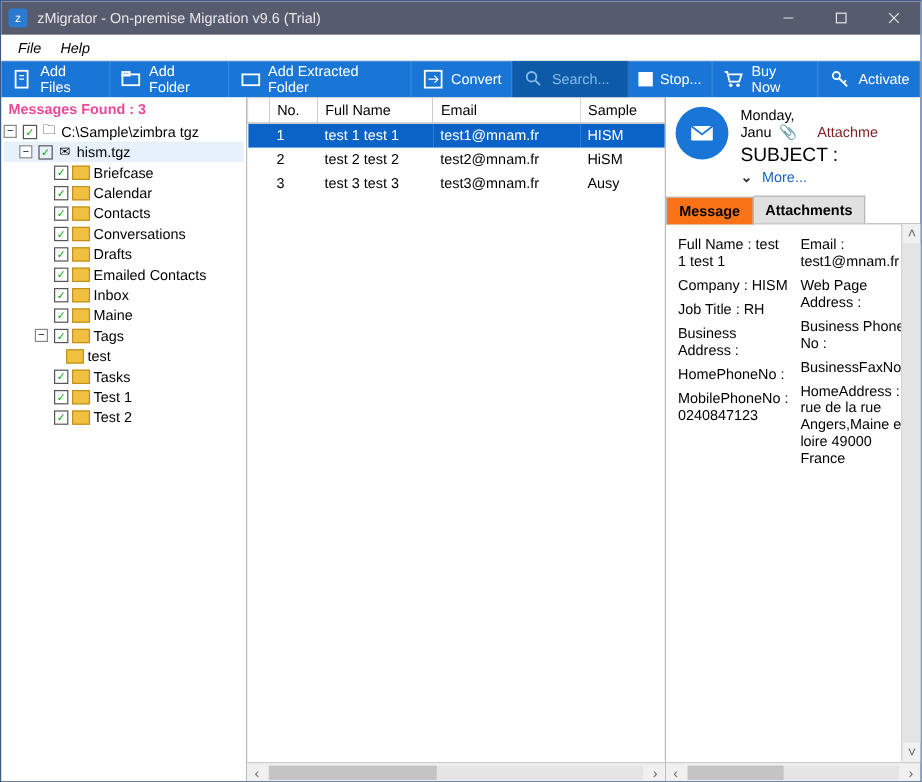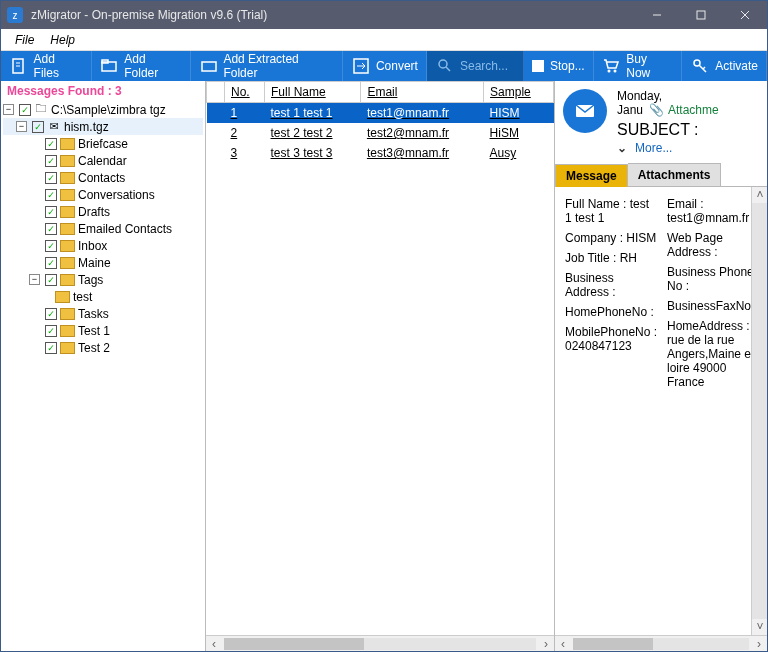--- a/index.html
+++ b/index.html
@@ -36,44 +36,44 @@
 .expander { width:11px; height:11px; border:1px solid #888; display:flex; align-items:center; justify-content:center; font-size:9px; line-height:1; margin-right:2px; background:#fff; }
 .spacer { display:inline-block; width:13px; }
 .cb { width:12px; height:12px; border:1px solid #555; margin:0 3px; display:flex; align-items:center; justify-content:center; font-size:9px; color:#0a0; }
 .fld { width:15px; height:12px; background:#f0c040; border:1px solid #c09020; margin-right:3px; flex-shrink:0; }
 .fic { width:14px; height:14px; margin-right:3px; display:flex; align-items:center; justify-content:center; font-size:11px; }
 .tree-node .label { font-size:12px; }
 .tree-node.sel { background:#e6f1fb; }
 
 
 .center-panel { flex:1; display:flex; flex-direction:column; border-right:1px solid #bbb; min-width:0; }
-.table-wrap { flex:1; overflow:auto;text-decoration:underline; }
+.table-wrap { flex:1; overflow:auto; }
 table.grid { width:100%; border-collapse:collapse; }
 table.grid th { background:#fff; border:1px solid #ccc; text-align:left; padding:3px 6px; font-weight:400; position:sticky; top:0; }
 table.grid td { padding:3px 6px; font-size:12px; }
 table.grid tr.row.sel td { background:#0a64c8; color:#fff; }
 .hscroll { height:16px; background:#f0f0f0; border-top:1px solid #ccc; display:flex; align-items:center; }
 .hscroll .arrow { width:16px; height:16px; display:flex; align-items:center; justify-content:center; color:#666; cursor:pointer; }
 .hscroll .track { flex:1; height:12px; background:#e4e4e4; margin:0 2px; position:relative; }
 .hscroll .thumb { position:absolute; left:0; top:0; width:140px; height:12px; background:#c4c4c4; }
 
 
 .right-panel { width:212px; display:flex; flex-direction:column; }
 .preview-head { padding:8px 8px 4px 8px; display:flex; }
 .mail-circle { width:44px; height:44px; border-radius:50%; background:#1976d6; display:flex; align-items:center; justify-content:center; flex-shrink:0; color:#fff; }
 .head-text { flex:1; padding-left:10px; font-size:12px; }
 .head-text .date { font-size:12px; }
-.head-text .attach-link { color:#15803d; }
+.head-text .attach-link { color:#7f1d1d;margin-left:13px; }
 .head-text .subject-line { margin-top:4px; font-size:16px; }
 .head-text .more { color:#1566c0; margin-top:2px; display:flex; align-items:center; gap:8px; }
 .head-text .more .chev { color:#333; font-weight:bold; }
 
 .tabs { display:flex; border-bottom:1px solid #b8b8b8; margin-top:4px; }
 .tab { padding:4px 10px; font-weight:600; background:#e0e0e0; border:1px solid #b8b8b8; border-bottom:none; cursor:pointer; font-size:12px; }
-.tab.active { background:#eab308; position:relative; top:1px; }
+.tab.active { background:#f97316; position:relative; top:1px; }
 .tab + .tab { border-left:none; }
 
 .preview-body { flex:1; overflow:auto; padding:10px 6px 6px 10px; font-family:"Times New Roman",serif; font-size:13px; position:relative; }
 .preview-body .cols { display:flex; gap:8px; }
 .preview-body .col { flex:1; }
 .preview-body .cell { margin-bottom:6px; }
 .vscroll { position:absolute; right:0; top:0; bottom:0; width:16px; background:#f0f0f0; border-left:1px solid #ccc; }
 .vscroll .arrow { width:16px; height:16px; display:flex; align-items:center; justify-content:center; color:#666; cursor:pointer; }
 .vscroll .vtrack { height:calc(100% - 32px); background:#e4e4e4; position:relative; }
 

